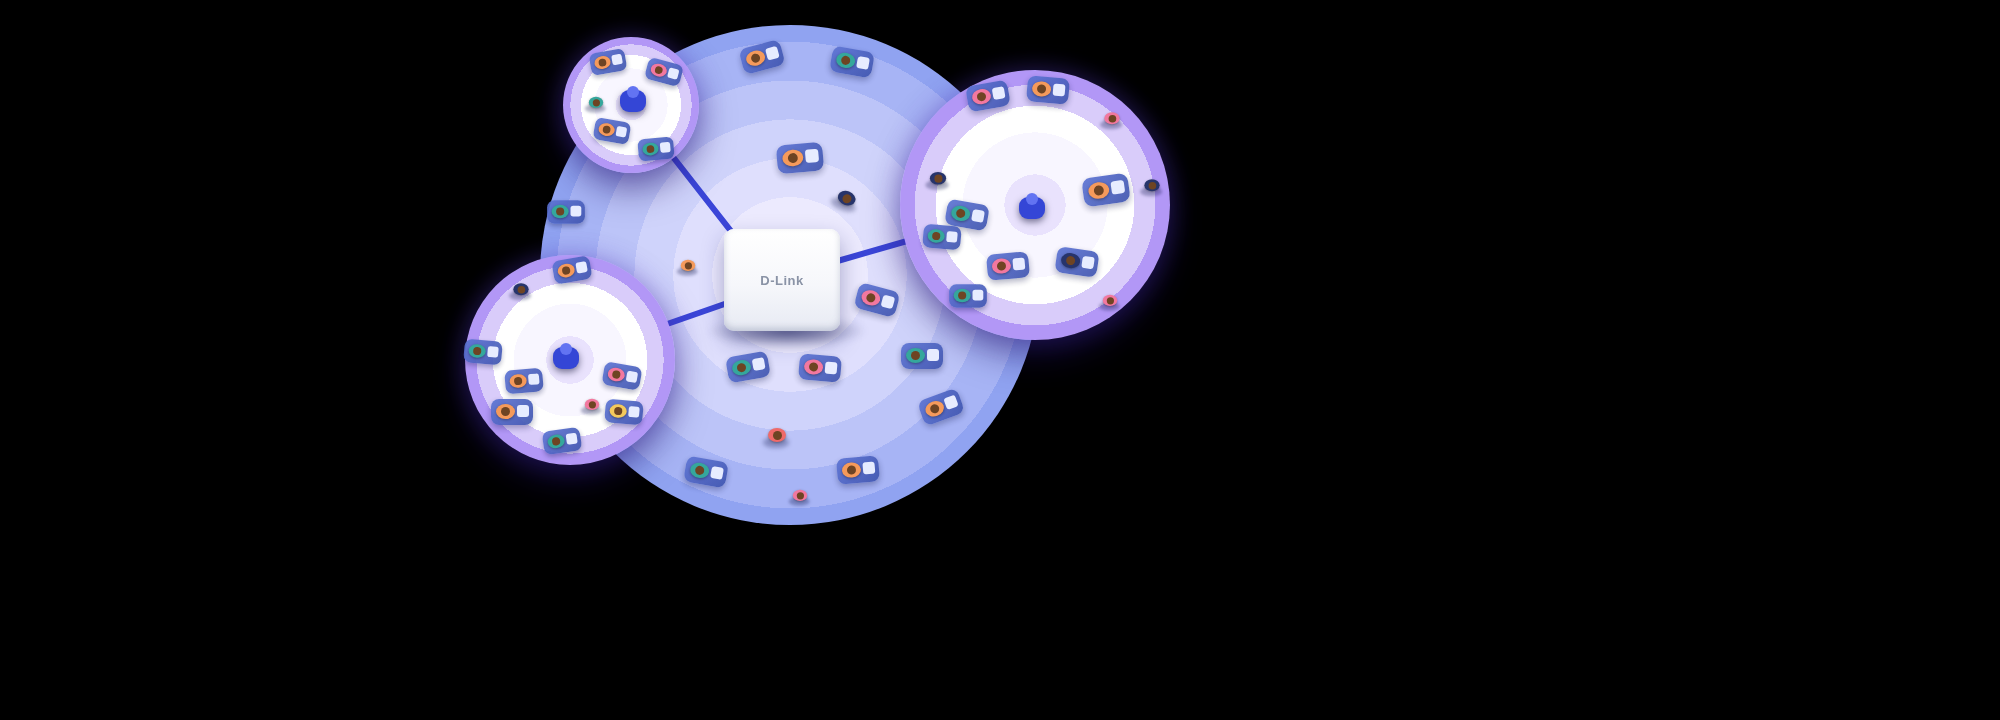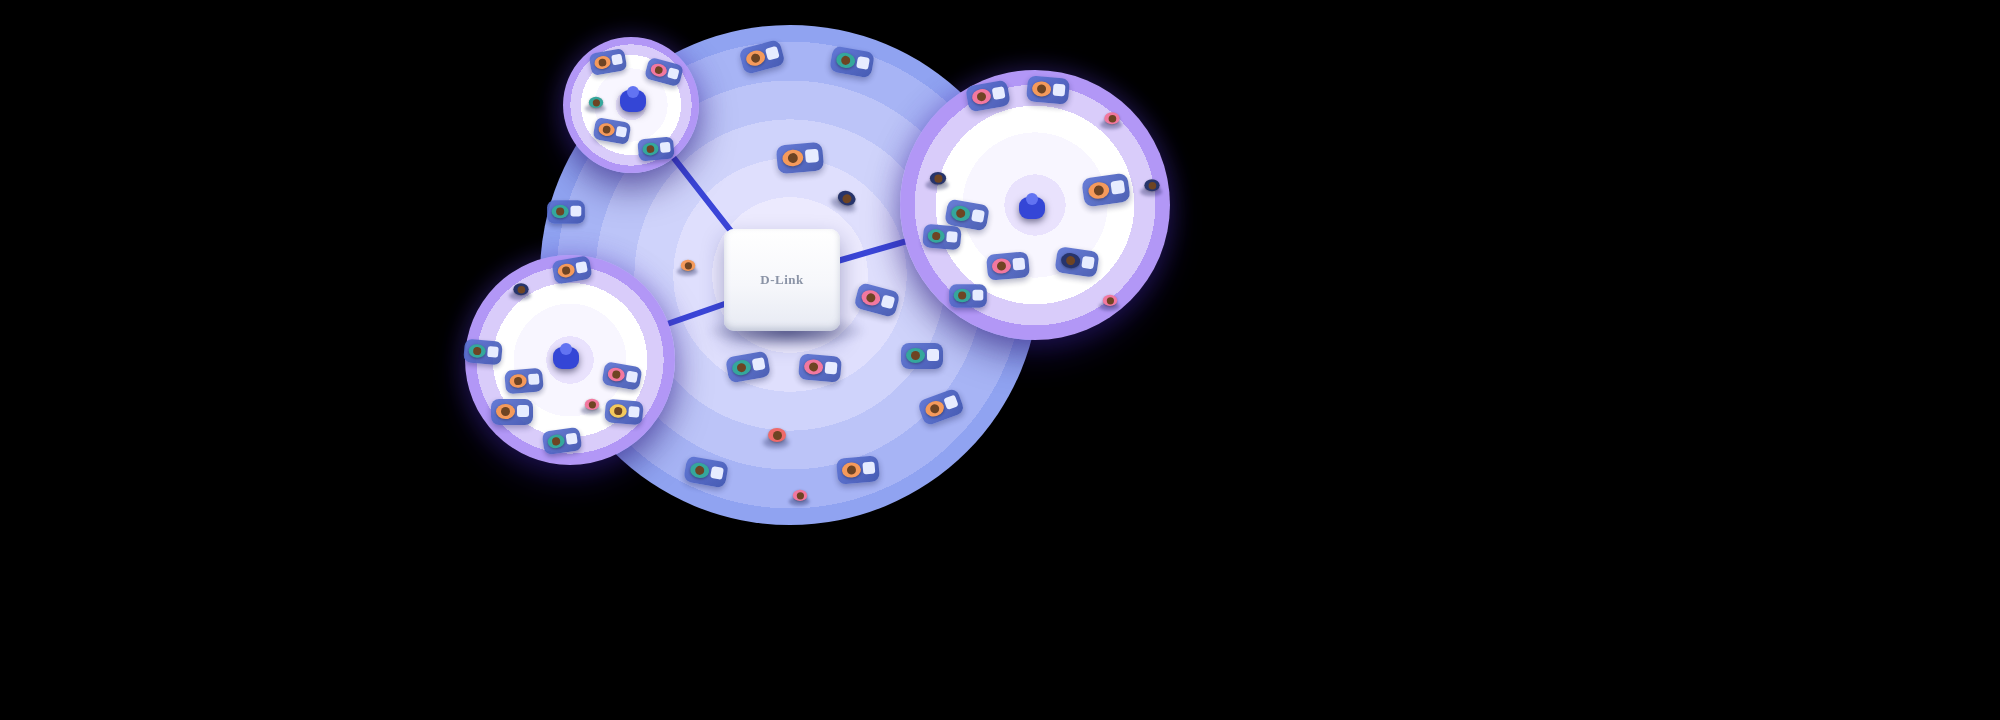--- a/index.html
+++ b/index.html
@@ -1,19 +1,19 @@
 <!DOCTYPE html>
 <html style="--orange: #f59a5b; --coral: #ef6a6a; --pink: #f2789f; --teal: #35a79c; --yellow: #f4c95d; --navy: #27346b; --blue: #3446d6; --link: #3b46d8;"><head>
 <meta charset="utf-8">
 <style>
   html,body{margin:0;padding:0;background:#000;}
   body{width:2000px;height:720px;position:relative;overflow:hidden;
        font-family:"Liberation Sans", sans-serif;}
 
-  .scene{position:absolute;inset:0;font-family:Liberation Serif, serif;}
+  .scene{position:absolute;inset:0;}
 
   
   .main-circle{
     position:absolute;left:540px;top:25px;width:500px;height:500px;border-radius:50%;
     background:radial-gradient(circle,
       #f5f3ff 0 11%, #eceafe 11% 22%, #dfdffd 22% 33%, #cfd3fb 33% 44%,
       #bcc4f8 44% 55%, #a7b4f5 55% 66%, #90a3f1 66% 77%, #7a93ee 77% 88%,
       #5f83ea 88% 100%);
     z-index:1;
   }

